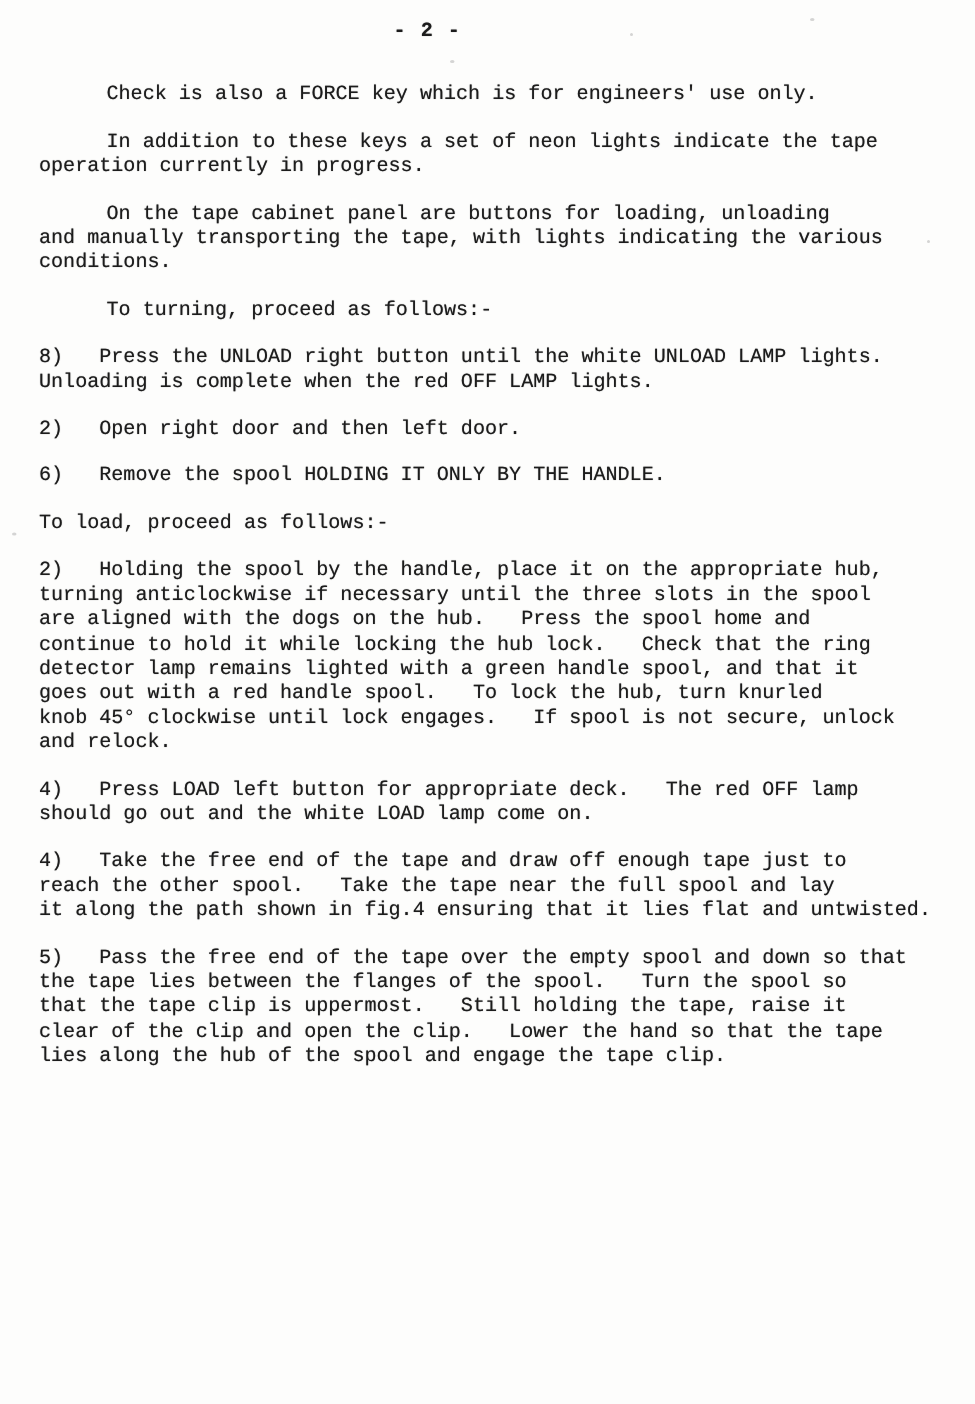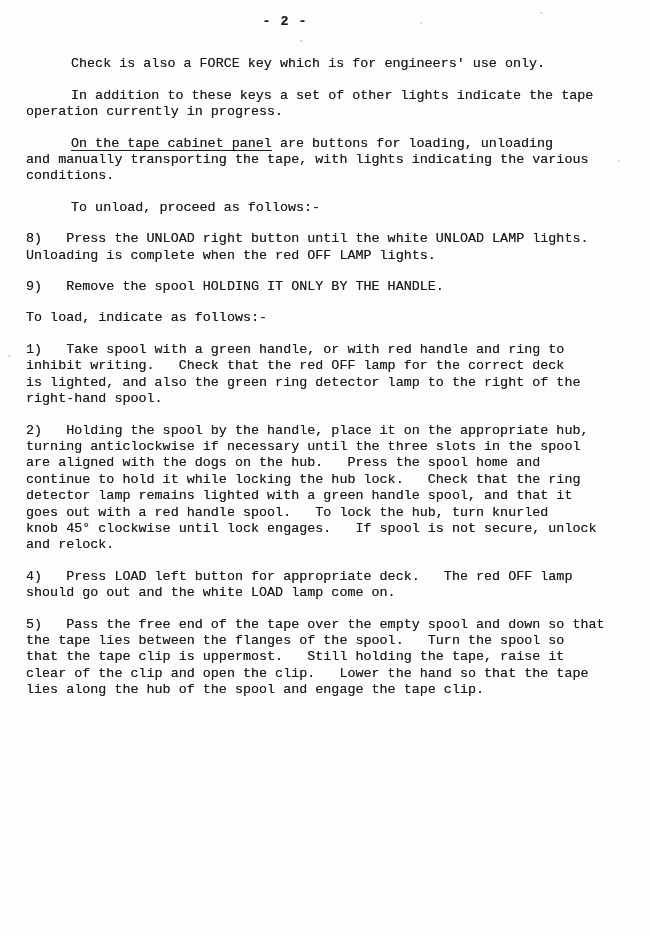--- a/index.html
+++ b/index.html
@@ -30,21 +30,20 @@
     white-space: pre;
   }
   p.para {
     margin: 0 0 15px 0;
     white-space: pre-wrap;
   }
   p.indent {
     text-indent: 45px;
   }
   .underline {
-    text-decoration: underline;
     text-underline-offset: 3px;
   }
   
   .speckle {
     position: absolute;
     background: rgba(90,90,90,0.25);
     border-radius: 50%;
   }
   .s1 { top: 12px;  left: 540px; width: 3px; height: 2px; }
   .s2 { top: 22px;  left: 420px; width: 2px; height: 2px; }
@@ -61,55 +60,55 @@
   <span class="speckle s2"></span>
   <span class="speckle s3"></span>
   <span class="speckle s4"></span>
   <span class="speckle s5"></span>
 
   <div class="page-number">- 2 -</div>
 
 
   <p class="para indent">Check is also a FORCE key which is for engineers' use only.</p>
 
-  <p class="para indent">In addition to these keys a set of other lights indicate the tape
+  <p class="para indent">In addition to these keys a set of neon lights indicate the tape
 operation currently in progress.</p>
 
   <p class="para indent"><span class="underline">On the tape cabinet panel</span><span> are buttons for loading, unloading
 and manually transporting the tape, with lights indicating the various
 conditions.</span></p>
 
-  <p class="para indent">To unload, proceed as follows:-</p>
+  <p class="para indent">To turning, proceed as follows:-</p>
 
   <p class="para">8)   Press the UNLOAD right button until the white UNLOAD LAMP lights.
 Unloading is complete when the red OFF LAMP lights.</p>
 
+  <p class="para">2)   Open right door and then left door.</p>
 
 
-  <p class="para">9)   Remove the spool HOLDING IT ONLY BY THE HANDLE.</p>
+  <p class="para">6)   Remove the spool HOLDING IT ONLY BY THE HANDLE.</p>
 
-  <p class="para">To load, indicate as follows:-</p>
+  <p class="para">To load, proceed as follows:-</p>
 
-  <p class="para">1)   Take spool with a green handle, or with red handle and ring to
-inhibit writing.   Check that the red OFF lamp for the correct deck
-is lighted, and also the green ring detector lamp to the right of the
-right-hand spool.</p>
 
   <p class="para">2)   Holding the spool by the handle, place it on the appropriate hub,
 turning anticlockwise if necessary until the three slots in the spool
 are aligned with the dogs on the hub.   Press the spool home and
 continue to hold it while locking the hub lock.   Check that the ring
 detector lamp remains lighted with a green handle spool, and that it
 goes out with a red handle spool.   To lock the hub, turn knurled
 knob 45° clockwise until lock engages.   If spool is not secure, unlock
 and relock.</p>
 
   <p class="para">4)   Press LOAD left button for appropriate deck.   The red OFF lamp
 should go out and the white LOAD lamp come on.</p>
 
+  <p class="para">4)   Take the free end of the tape and draw off enough tape just to
+reach the other spool.   Take the tape near the full spool and lay
+it along the path shown in fig.4 ensuring that it lies flat and untwisted.</p>
 
   <p class="para">5)   Pass the free end of the tape over the empty spool and down so that
 the tape lies between the flanges of the spool.   Turn the spool so
 that the tape clip is uppermost.   Still holding the tape, raise it
 clear of the clip and open the clip.   Lower the hand so that the tape
 lies along the hub of the spool and engage the tape clip.</p>
 
 </div>
 
 </body></html>

